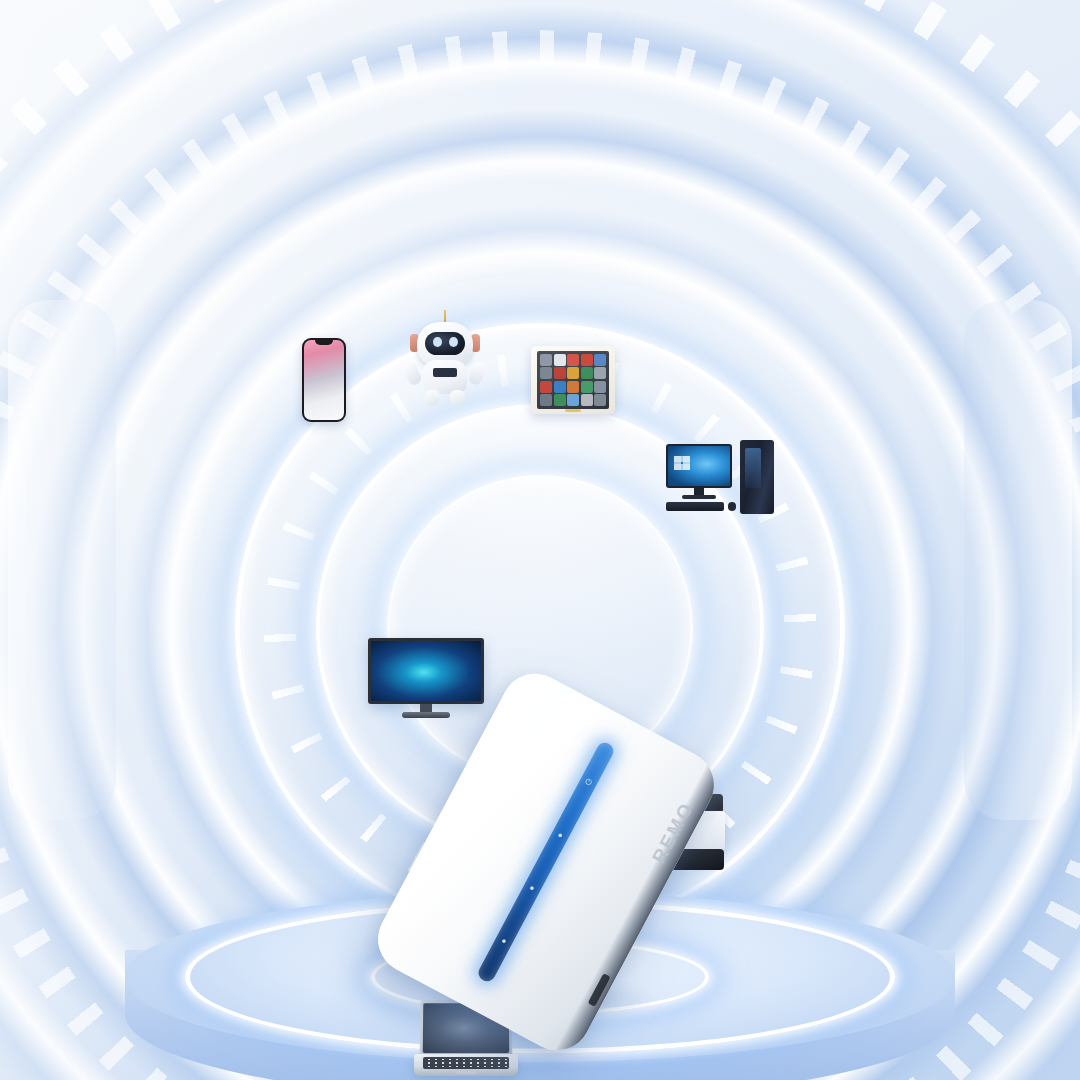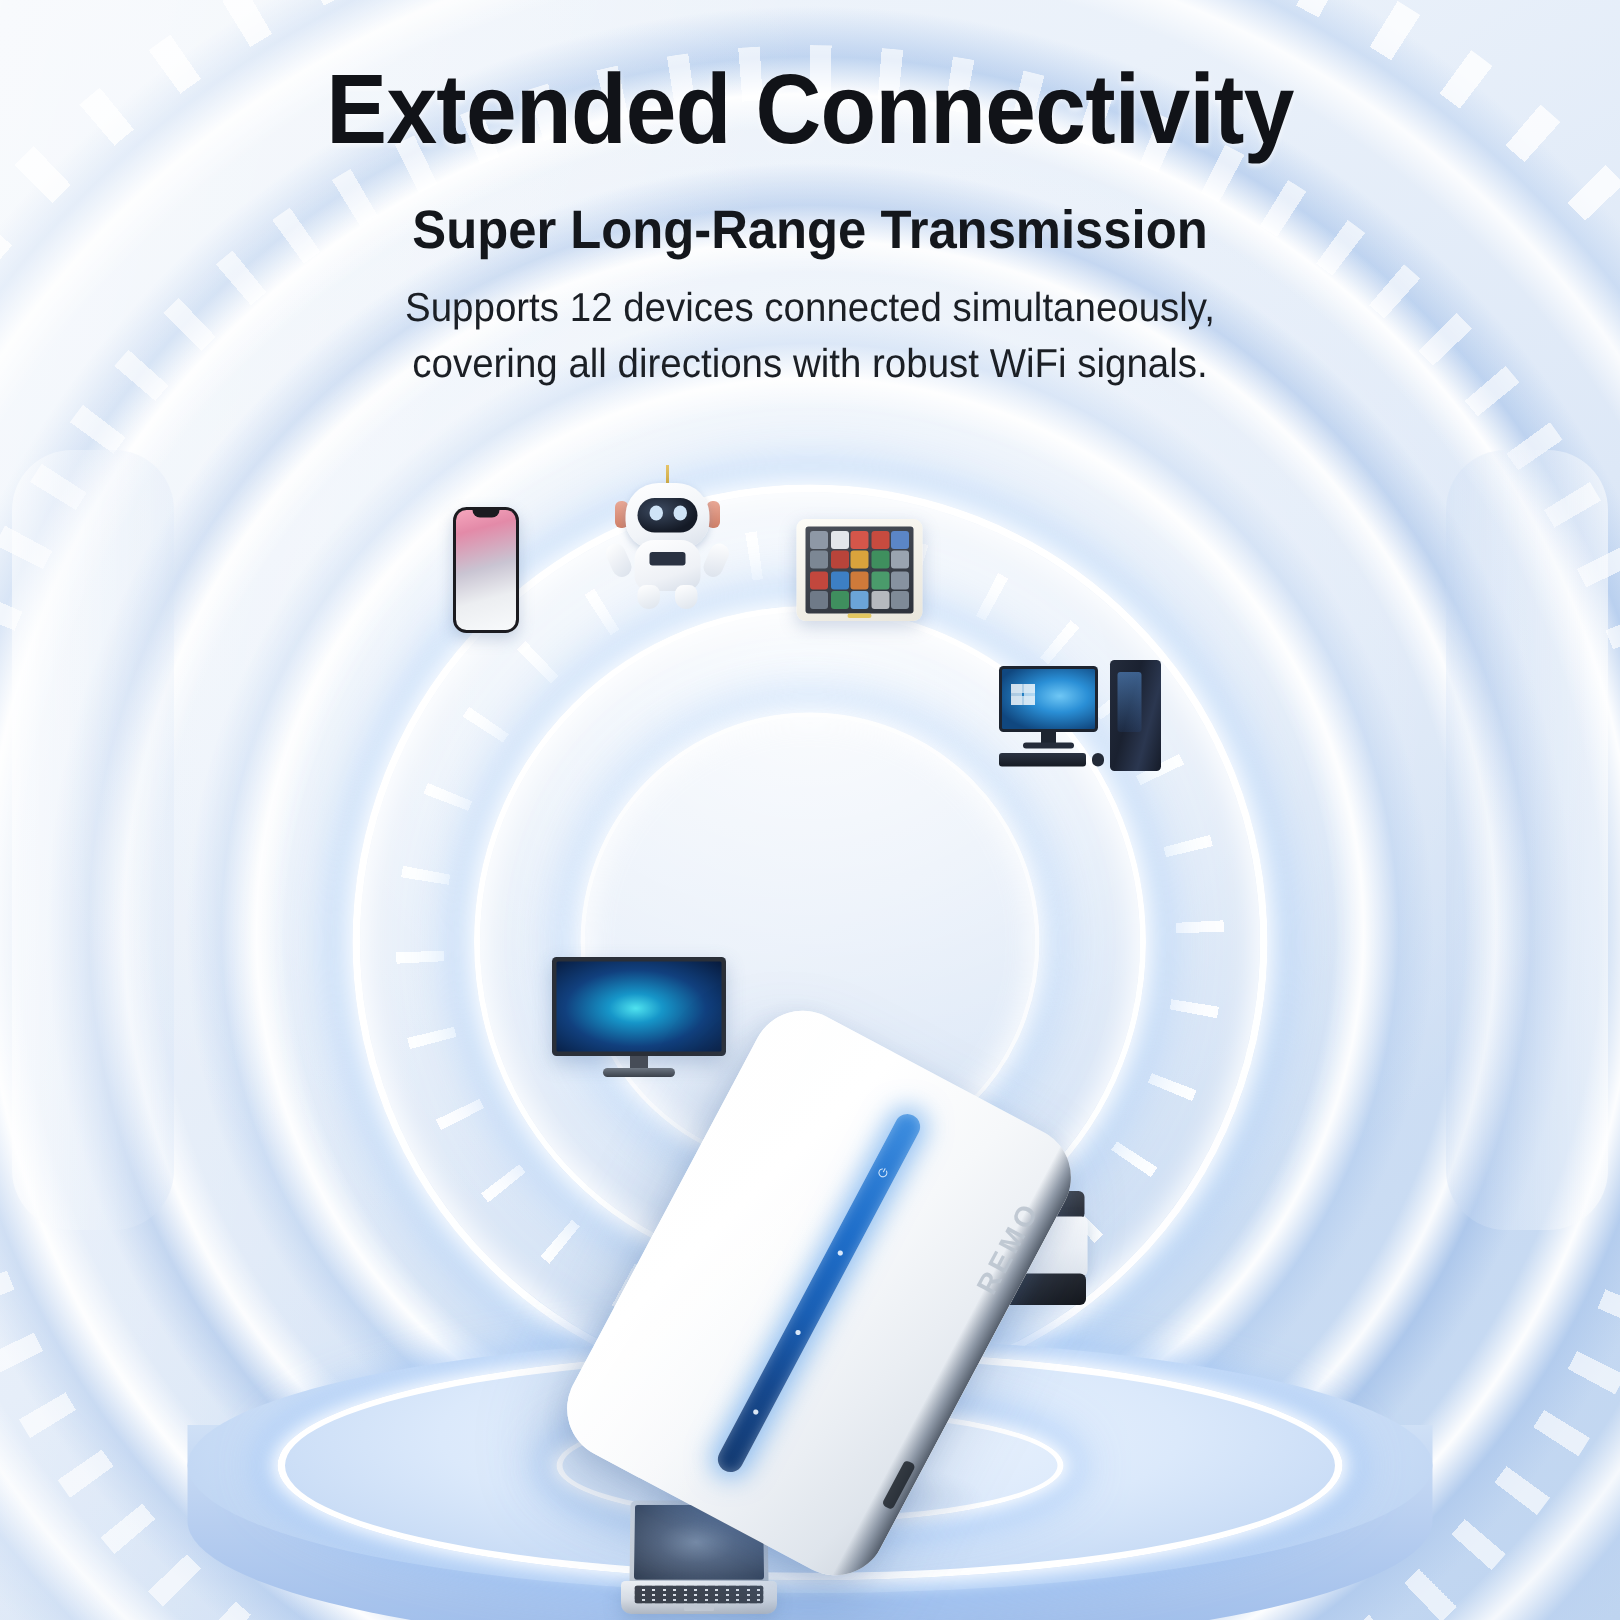--- a/index.html
+++ b/index.html
@@ -663,22 +663,14 @@
         <span class="led-icon">⏻</span>
         <span class="led-icon">●</span>
         <span class="led-icon">●</span>
         <span class="led-icon">●</span>
       </div>
       <div class="router-logo">REMO</div>
       <div class="router-port"></div>
     </div>
   </div>
 
-  <div class="text-block">
-    <h1 class="headline">Extended Connectivity</h1>
-    <h2 class="subhead">Super Long-Range Transmission</h2>
-    <p class="body-copy">
-      <span>Supports 12 devices connected simultaneously,</span>
-      <span>covering all directions with robust WiFi signals.</span>
-    </p>
-  </div>
 
 </div>
 
 </body></html>

